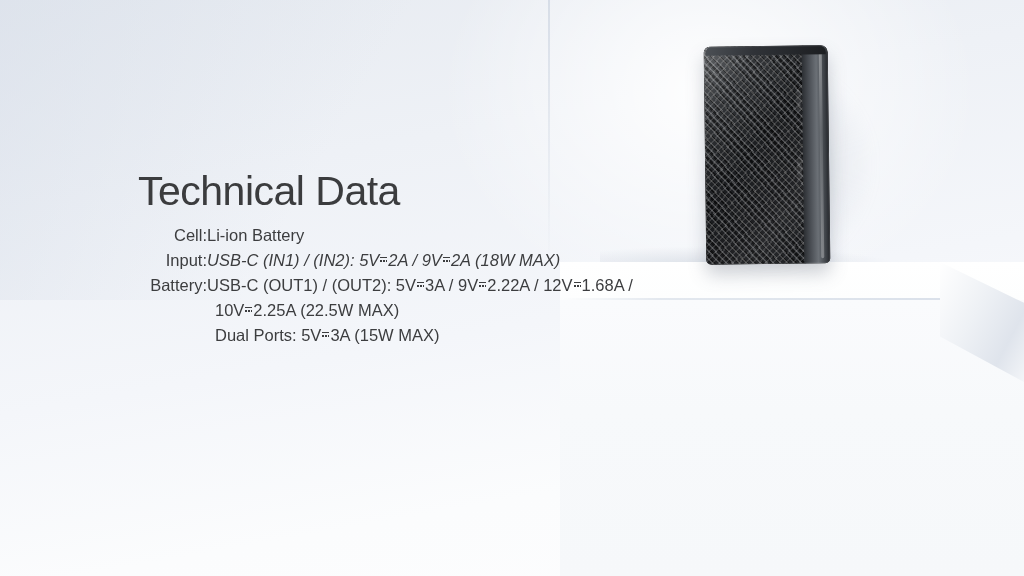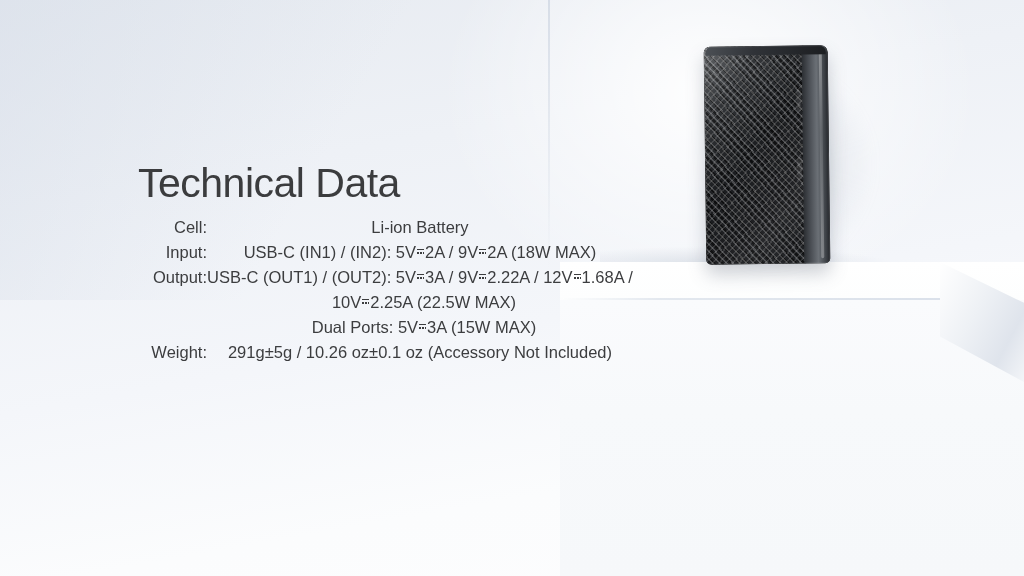--- a/index.html
+++ b/index.html
@@ -179,21 +179,21 @@
   }
 
   
   .spec-block {
     position: absolute;
     left: 0;
     top: 160px;
     width: 900px;
   }
   .title {
-    margin: 0 0 8px 138px;
+    margin: 8px 0 8px 138px;
     font-size: 41px;
     font-weight: 400;
     letter-spacing: -0.5px;
     color: #3b3c3e;
     line-height: 1.15;
   }
   table.specs {
     border-collapse: collapse;
     margin-left: 0;
   }
@@ -204,21 +204,21 @@
     color: #3c3d3f;
     vertical-align: top;
     white-space: nowrap;
   }
   td.label {
     width: 207px;
     text-align: right;
     padding-right: 5px;
   }
   td.value {
-    text-align: center;
+    text-align: left;
     margin-top: 10px;
   }
   .cont {
     display: block;
     padding-left: 8px;
   }
   .dc {
     display: inline-block;
     position: relative;
     width: 9px;
@@ -274,34 +274,28 @@
       <tbody>
           <tr>
             <td class="label">Cell:</td>
             <td class="value">
               <span style="display: block;">Li-ion Battery</span>
             </td>
           </tr>
           <tr>
             <td class="label">Input:</td>
             <td class="value">
-              <span style="display: block;">USB-C (IN1) / (IN2): 5V<span class="dc"></span>2A / 9V<span class="dc"></span>2A (18W MAX)</span>
+              <span style="display: block; font-style: italic;">USB-C (IN1) / (IN2): 5V<span class="dc"></span>2A / 9V<span class="dc"></span>2A (18W MAX)</span>
             </td>
           </tr>
           <tr>
-            <td class="label">Output:</td>
+            <td class="label">Battery:</td>
             <td class="value">
               <span style="display: block;">USB-C (OUT1) / (OUT2): 5V<span class="dc"></span>3A / 9V<span class="dc"></span>2.22A / 12V<span class="dc"></span>1.68A /</span>
               <span class="cont">10V<span class="dc"></span>2.25A (22.5W MAX)</span>
               <span class="cont">Dual Ports: 5V<span class="dc"></span>3A (15W MAX)</span>
             </td>
           </tr>
-          <tr>
-            <td class="label">Weight:</td>
-            <td class="value">
-              <span style="display: block;">291g±5g / 10.26 oz±0.1 oz (Accessory Not Included)</span>
-            </td>
-          </tr>
         </tbody>
     </table>
   </div>
 
 </div>
 
 </body></html>

